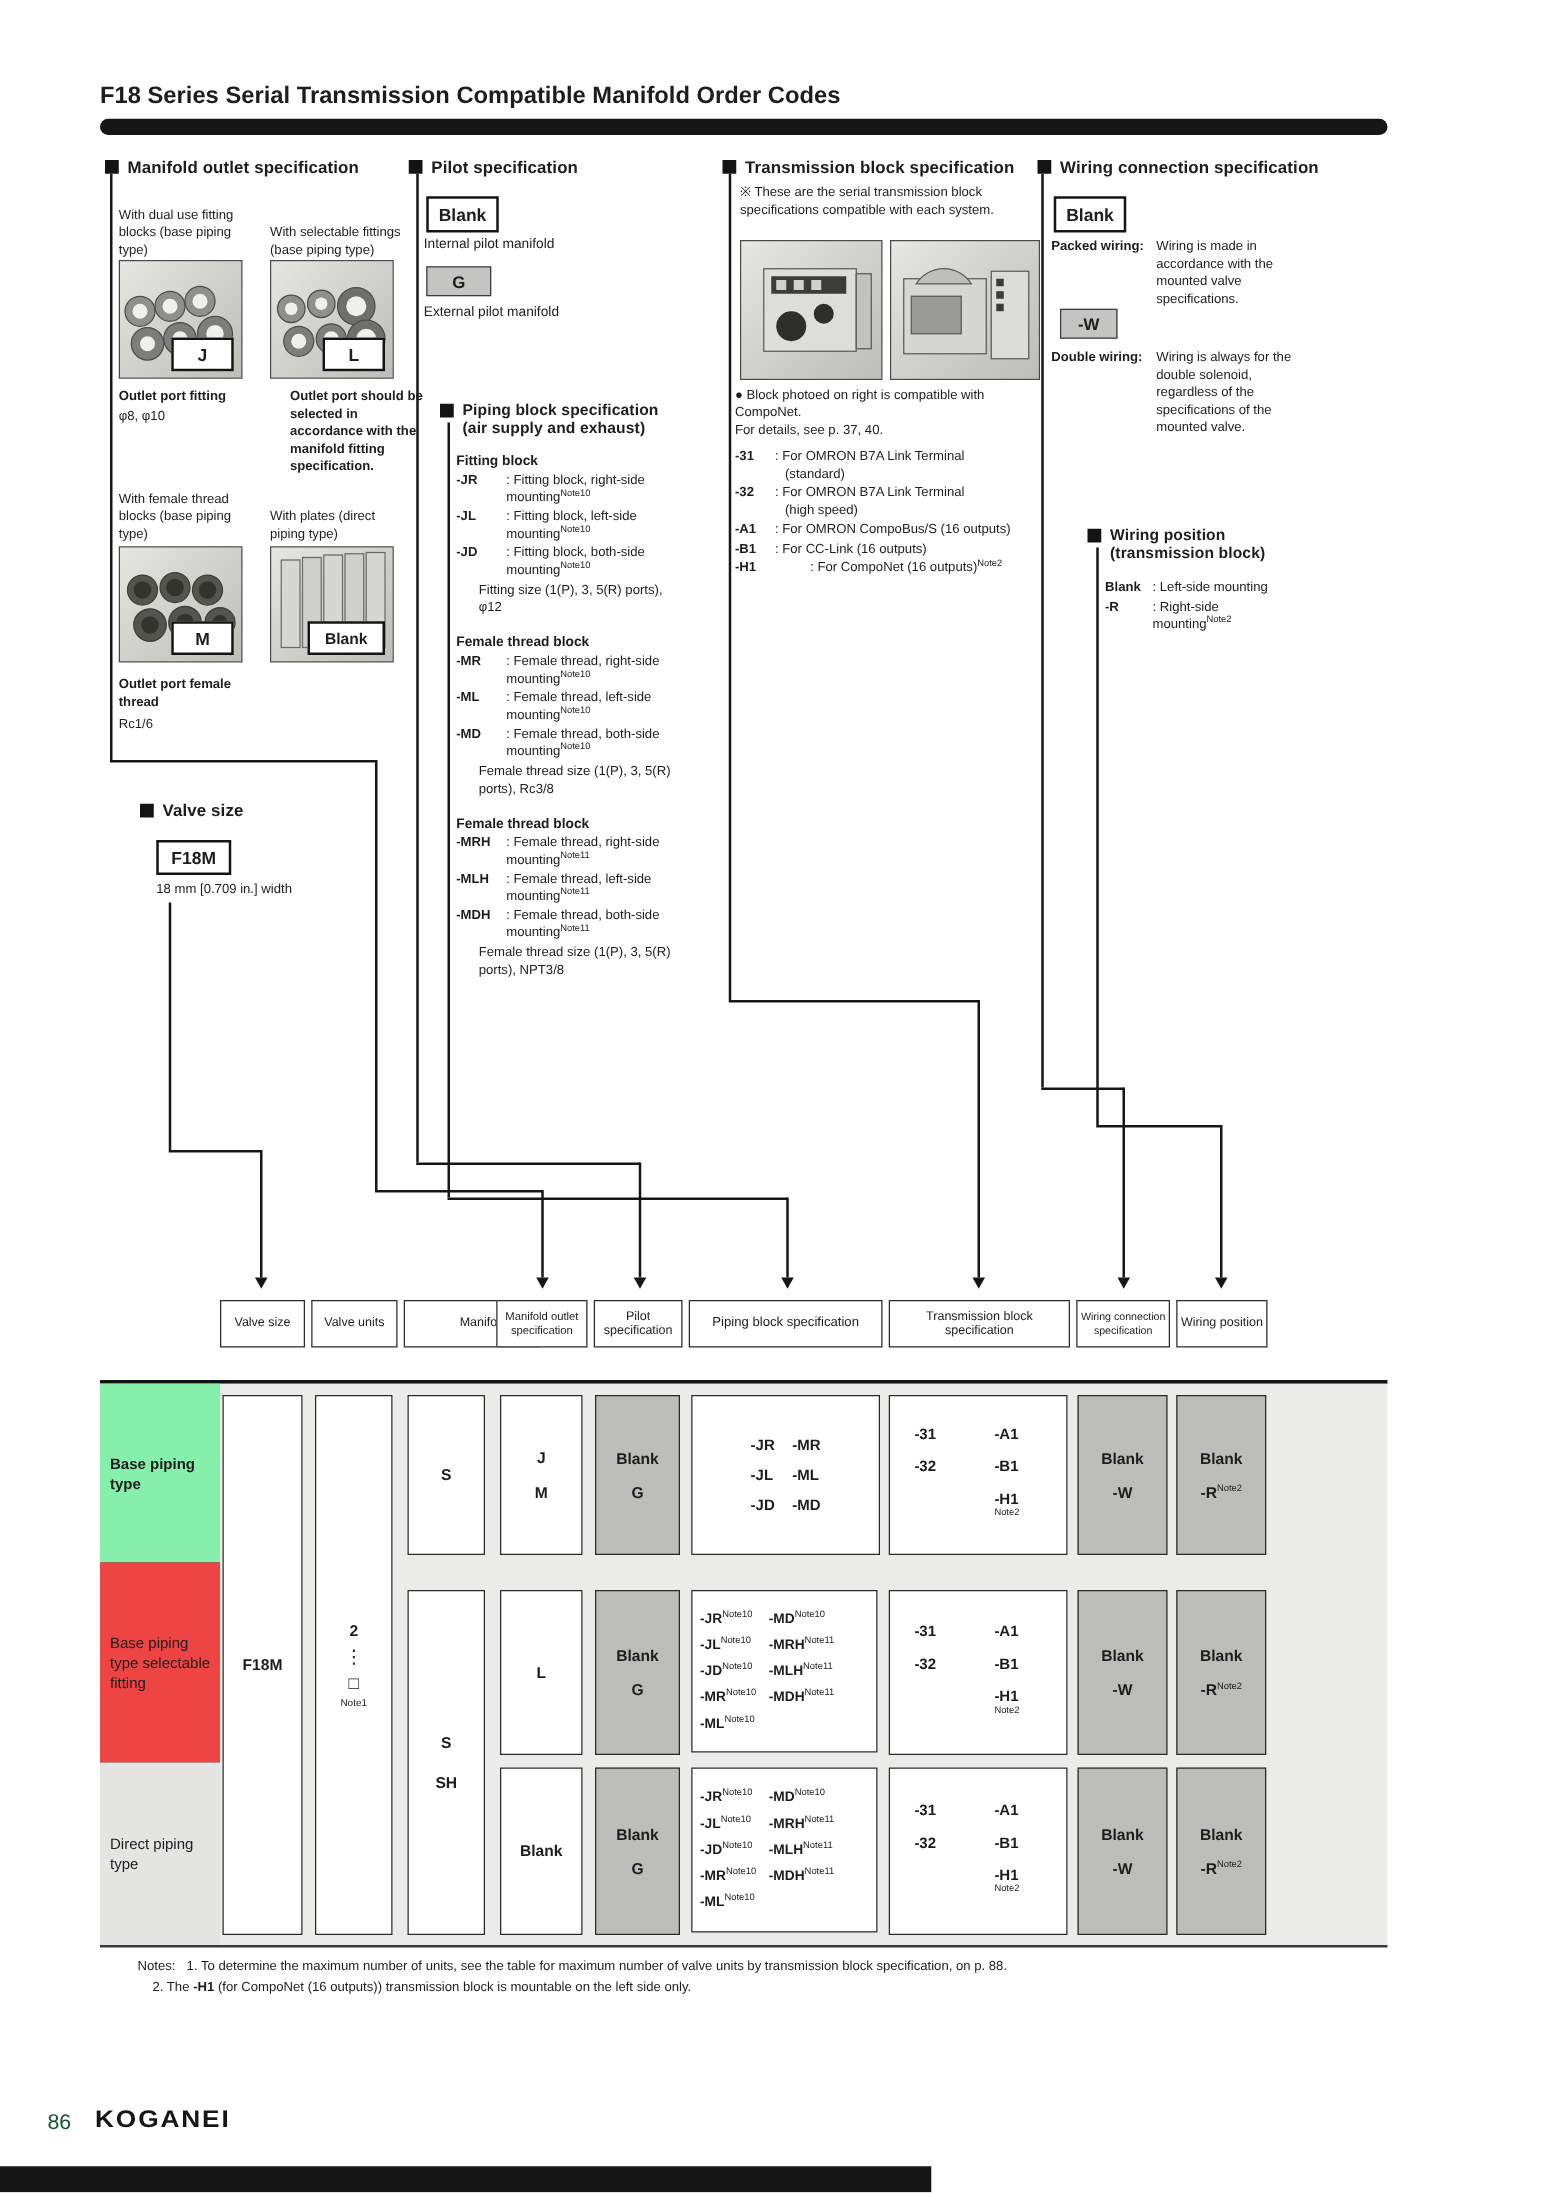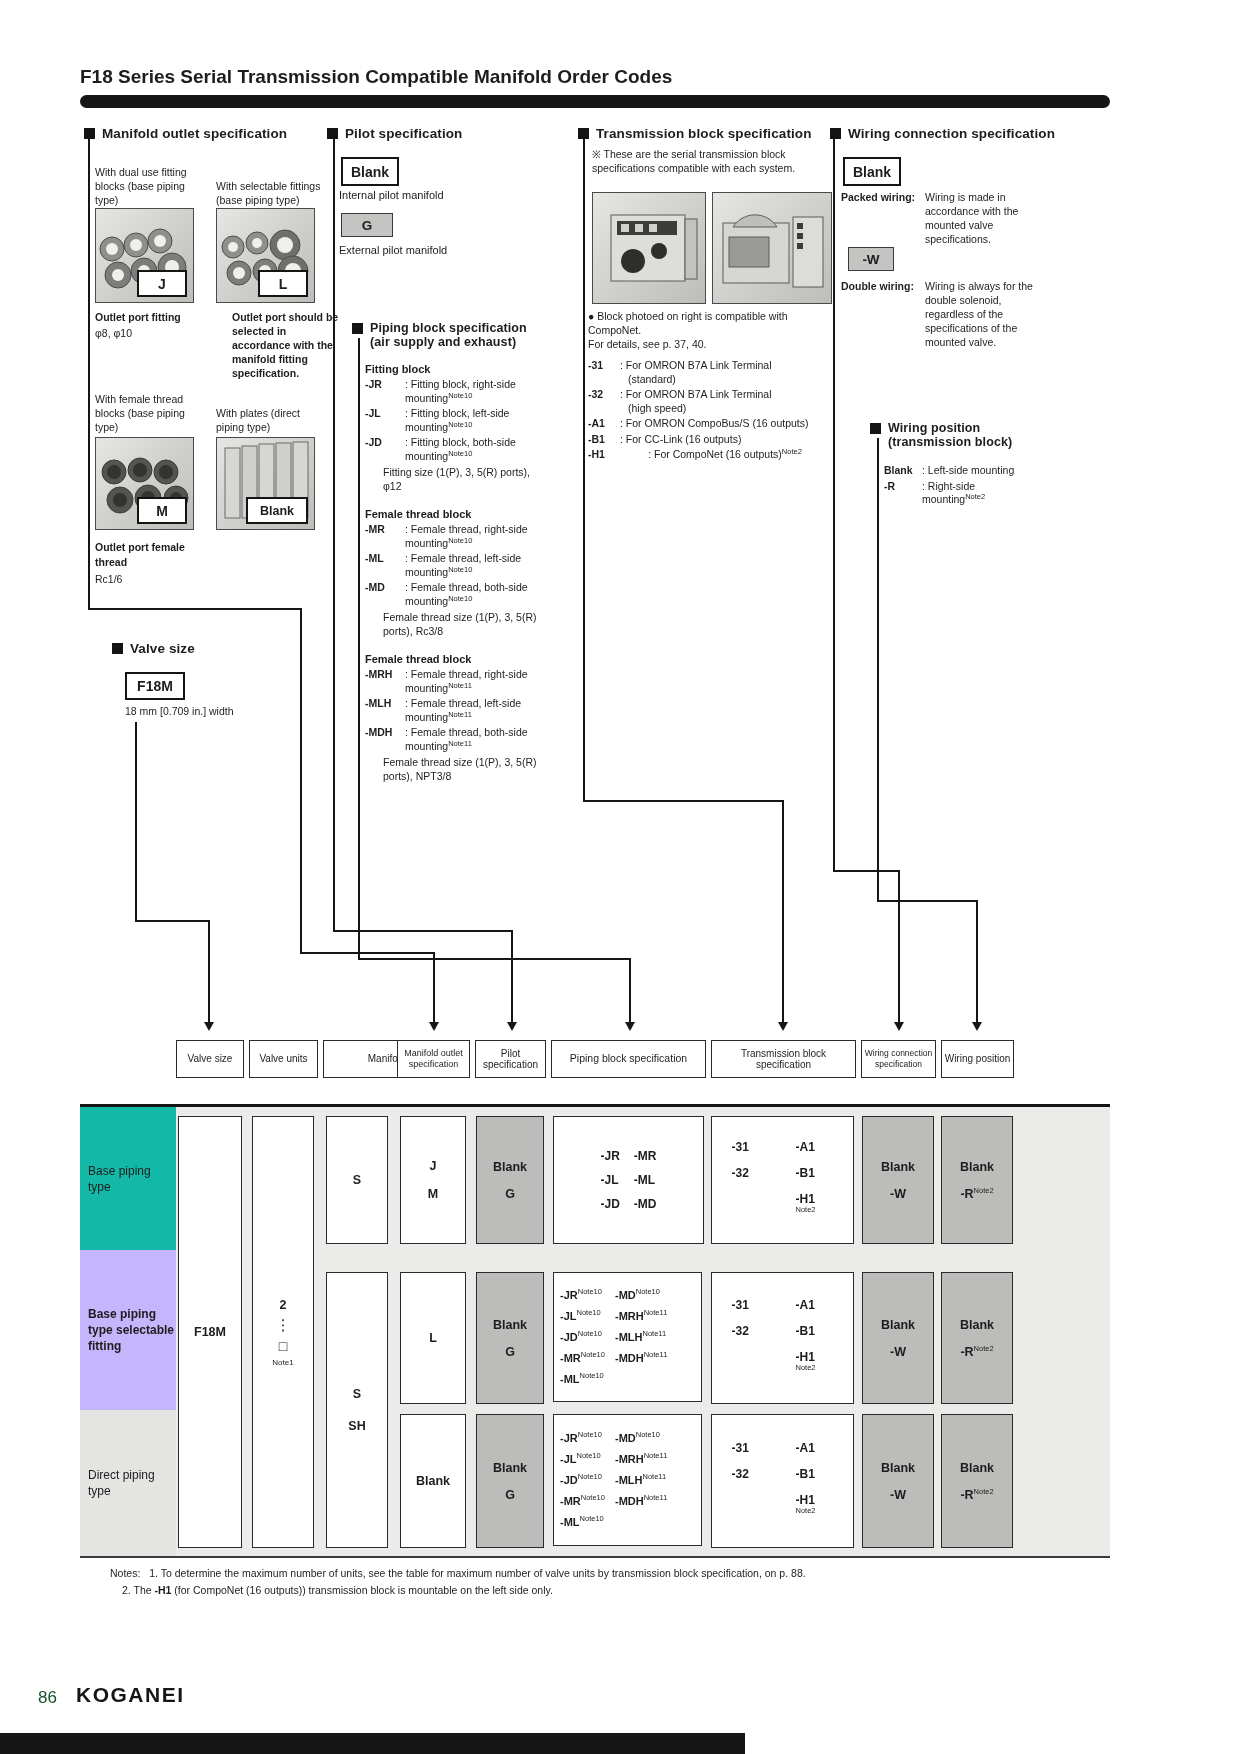--- a/index.html
+++ b/index.html
@@ -337,24 +337,24 @@
   <div class="hbox" style="left:551px;width:153px;font-size:10.5px;">Piping block specification</div>
   <div class="hbox" style="left:711px;width:143px;">Transmission block specification</div>
   <div class="hbox" style="left:861px;width:73px;font-size:8.5px;">Wiring connection specification</div>
   <div class="hbox" style="left:941px;width:71px;">Wiring position</div>
 
 
   <div class="abs" style="left:80px;top:1104px;width:1030px;height:3px;background:#141414;"></div>
 
   <div class="abs" style="left:80px;top:1107px;width:1030px;height:450px;background:#ebebe9;"></div>
 
-  <div class="abs" style="left:80px;top:1107px;width:96px;height:143px;background:#14b8a6;border-bottom:1.5px solid #2a2a2a;display:flex;align-items:center;">
+  <div class="abs" style="left:80px;top:1107px;width:96px;height:143px;background:#86efac;border-bottom:1.5px solid #2a2a2a;display:flex;align-items:center;font-weight:bold;">
     <span style="padding-left:8px;font-size:12px;line-height:16px;">Base piping type</span>
   </div>
-  <div class="abs" style="left:80px;top:1250px;width:96px;height:160px;background:#c4b5fd;border-bottom:1.5px solid #2a2a2a;display:flex;align-items:center;font-weight:bold;">
+  <div class="abs" style="left:80px;top:1250px;width:96px;height:160px;background:#ef4444;border-bottom:1.5px solid #2a2a2a;display:flex;align-items:center;">
     <span style="padding-left:8px;font-size:12px;line-height:16px;">Base piping type selectable fitting</span>
   </div>
   <div class="abs" style="left:80px;top:1410px;width:96px;height:146px;background:#e4e4e2;display:flex;align-items:center;">
     <span style="padding-left:8px;font-size:12px;line-height:16px;">Direct piping type</span>
   </div>
 
   <div class="cell" style="left:178px;top:1116px;width:62px;height:430px;">
     <span>F18M</span>
   </div>
   <div class="cell" style="left:252px;top:1116px;width:60px;height:430px;gap:4px;">

